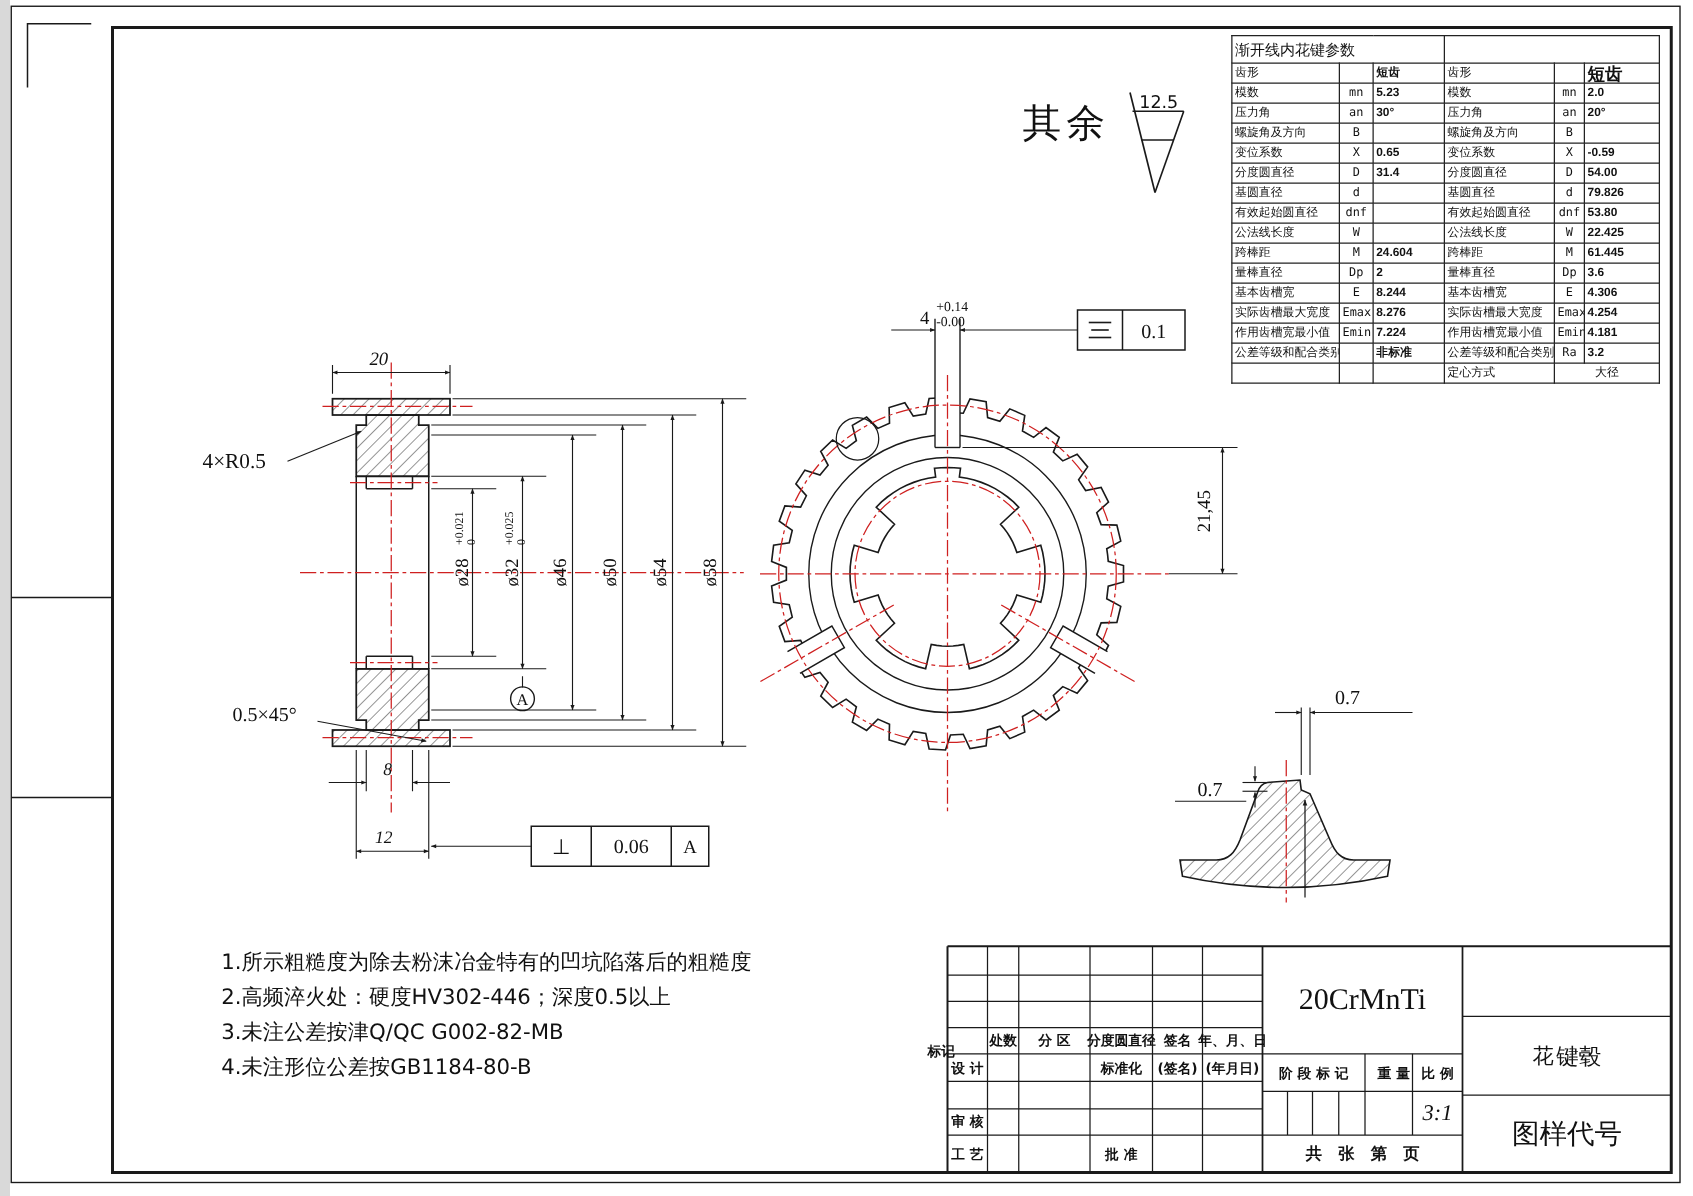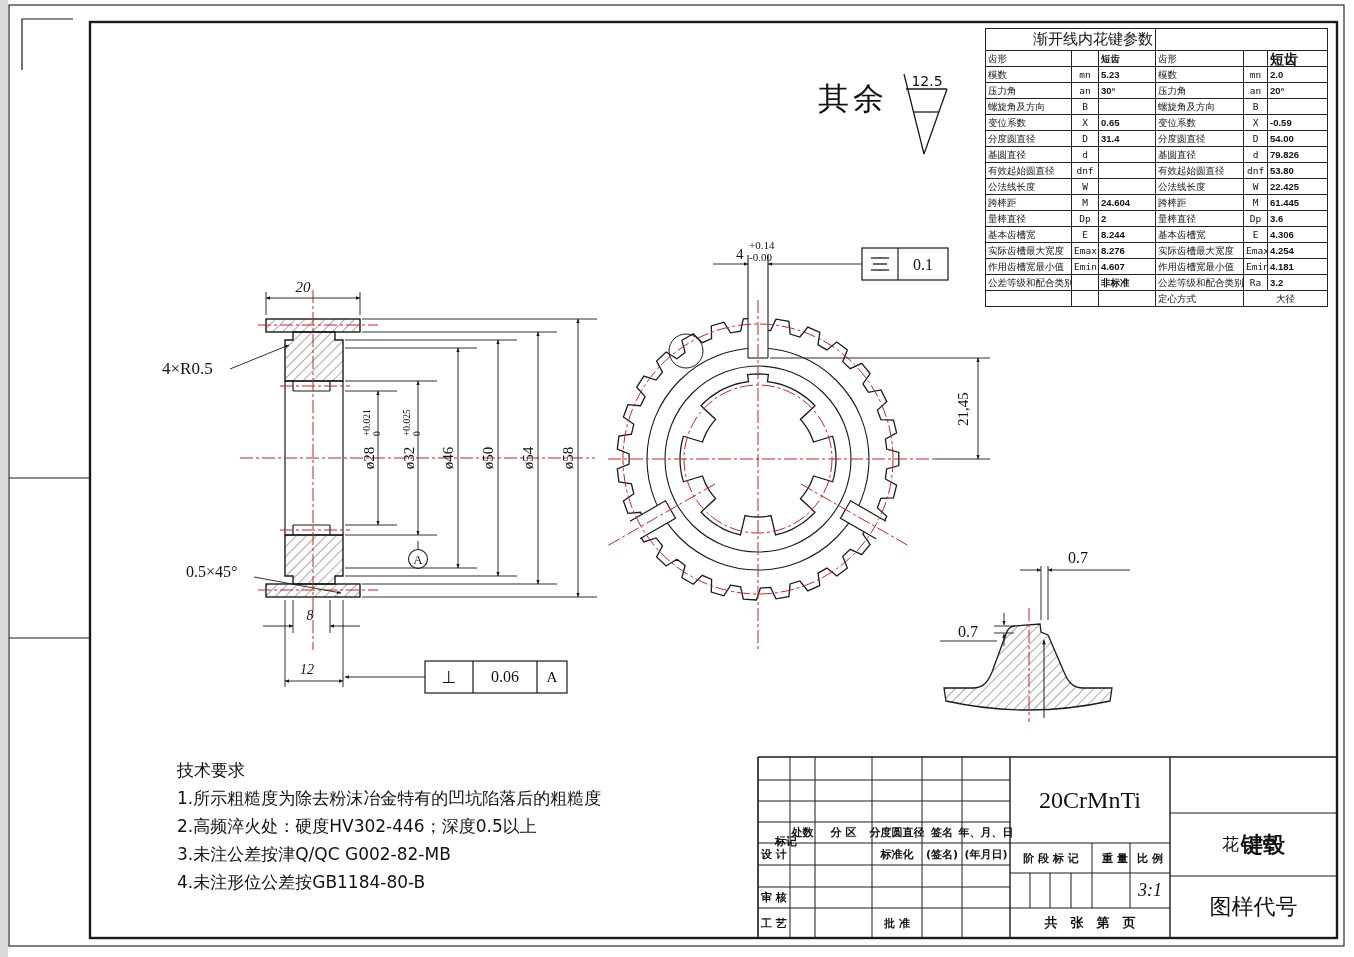--- a/index.html
+++ b/index.html
@@ -8,41 +8,41 @@
   .edge{position:absolute;left:0;top:0;width:8px;height:957px;background:#d9d9d9;}
   svg{position:absolute;left:0;top:0;}
   svg text{font-family:"Liberation Serif",serif;fill:#111;}
   .dim{font-style:italic;}
   .sans{font-family:"DejaVu Sans","Liberation Sans",sans-serif;}
   
   .ptable-wrap{position:absolute;left:985px;top:28px;width:342px;}
   table.ptable{border-collapse:collapse;table-layout:fixed;width:342px;}
   table.ptable td{border:0.8px solid #222;overflow:hidden;white-space:nowrap;
     font-size:9.5px;line-height:1;padding:0 2px;height:15px;}
-  table.ptable tr.hd td{height:21px;font-size:15px;text-align:right;}
+  table.ptable tr.hd td{height:21px;font-size:12px;text-align:left;}
   table.ptable{border:1.6px solid #111;}
   td.ts{text-align:center;font-size:10.5px;font-family:"DejaVu Sans Mono",monospace;}
   td.tv{font-size:12.5px;font-weight:600;font-family:"Liberation Sans",sans-serif;}
   td.tv.big{font-size:14px;font-weight:700;}
   td.tc{text-align:center;font-size:10.5px;}
   
   .tech{position:absolute;left:177px;top:756px;font-size:17px;line-height:28px;white-space:nowrap;}
   
   .surf{position:absolute;left:818px;top:78px;font-size:31px;letter-spacing:4px;font-weight:500;}
   
   .tt{position:absolute;display:flex;align-items:center;justify-content:center;
       font-size:11px;font-weight:700;white-space:nowrap;}
   .tt.lt{justify-content:flex-start;padding-left:3px;}
   .mat{position:absolute;display:flex;align-items:center;justify-content:center;
        font-family:"Liberation Serif",serif;font-size:24px;border-radius:28px;}
   .scale{position:absolute;display:flex;align-items:center;justify-content:center;
        font-family:"Liberation Serif",serif;font-size:18px;font-style:italic;}
   .pname{position:absolute;display:flex;align-items:center;justify-content:center;}
   .pname .pfx{font-size:17px;font-weight:400;margin-right:2px;}
-  .pname .nm{font-size:22px;font-weight:700;}
+  .pname .nm{font-size:18px;font-weight:400;}
   .pcode{position:absolute;display:flex;align-items:center;justify-content:center;
        font-size:22px;font-weight:400;}
 </style>
 </head>
 <body>
 
 <div class="sheet">
   <div class="edge"></div>
 
   <svg width="1354" height="957" viewBox="0 0 1354 957">
@@ -411,21 +411,21 @@
             <td class="tn">实际齿槽最大宽度</td>
             <td class="ts">Emax</td>
             <td class="tv">8.276</td>
             <td class="tn">实际齿槽最大宽度</td>
             <td class="ts">Emax</td>
             <td class="tv">4.254</td>
           </tr>
           <tr>
             <td class="tn">作用齿槽宽最小值</td>
             <td class="ts">Emin</td>
-            <td class="tv">4.607</td>
+            <td class="tv">7.224</td>
             <td class="tn">作用齿槽宽最小值</td>
             <td class="ts">Emin</td>
             <td class="tv">4.181</td>
           </tr>
           <tr>
             <td class="tn">公差等级和配合类别</td>
             <td class="ts"></td>
             <td class="tv">非标准</td>
             <td class="tn">公差等级和配合类别</td>
             <td class="ts">Ra</td>
@@ -436,30 +436,29 @@
             <td></td>
             <td></td>
             <td class="tn">定心方式</td>
             <td colspan="2" class="tc">大径</td>
           </tr>
         </tbody>
       </table>
   </div>
 
   <div class="tech">
-    <div>技术要求</div>
     <div id="tech-items">
         <div>1.所示粗糙度为除去粉沫冶金特有的凹坑陷落后的粗糙度</div>
         <div>2.高频淬火处：硬度HV302-446；深度0.5以上</div>
         <div>3.未注公差按津Q/QC G002-82-MB</div>
         <div>4.未注形位公差按GB1184-80-B</div>
       </div>
   </div>
 
-  <div class="tt" style="left:770px;top:822px;width:32px;height:38px">标记</div>
+  <div class="tt" style="left:737px;top:822px;width:32px;height:38px">标记</div>
   <div class="tt" style="left:790px;top:822px;width:25px;height:21px">处数</div>
   <div class="tt" style="left:815px;top:822px;width:57px;height:21px">分 区</div>
   <div class="tt" style="left:872px;top:822px;width:50px;height:21px">分度圆直径</div>
   <div class="tt" style="left:922px;top:822px;width:40px;height:21px">签名</div>
   <div class="tt" style="left:962px;top:822px;width:48px;height:21px">年、月、日</div>
   <div class="tt lt" style="left:758px;top:843px;width:32px;height:22px">设 计</div>
   <div class="tt" style="left:872px;top:843px;width:50px;height:22px">标准化</div>
   <div class="tt" style="left:922px;top:843px;width:40px;height:22px">(签名)</div>
   <div class="tt" style="left:962px;top:843px;width:48px;height:22px">(年月日)</div>
   <div class="tt lt" style="left:758px;top:887px;width:32px;height:21px">审 核</div>

